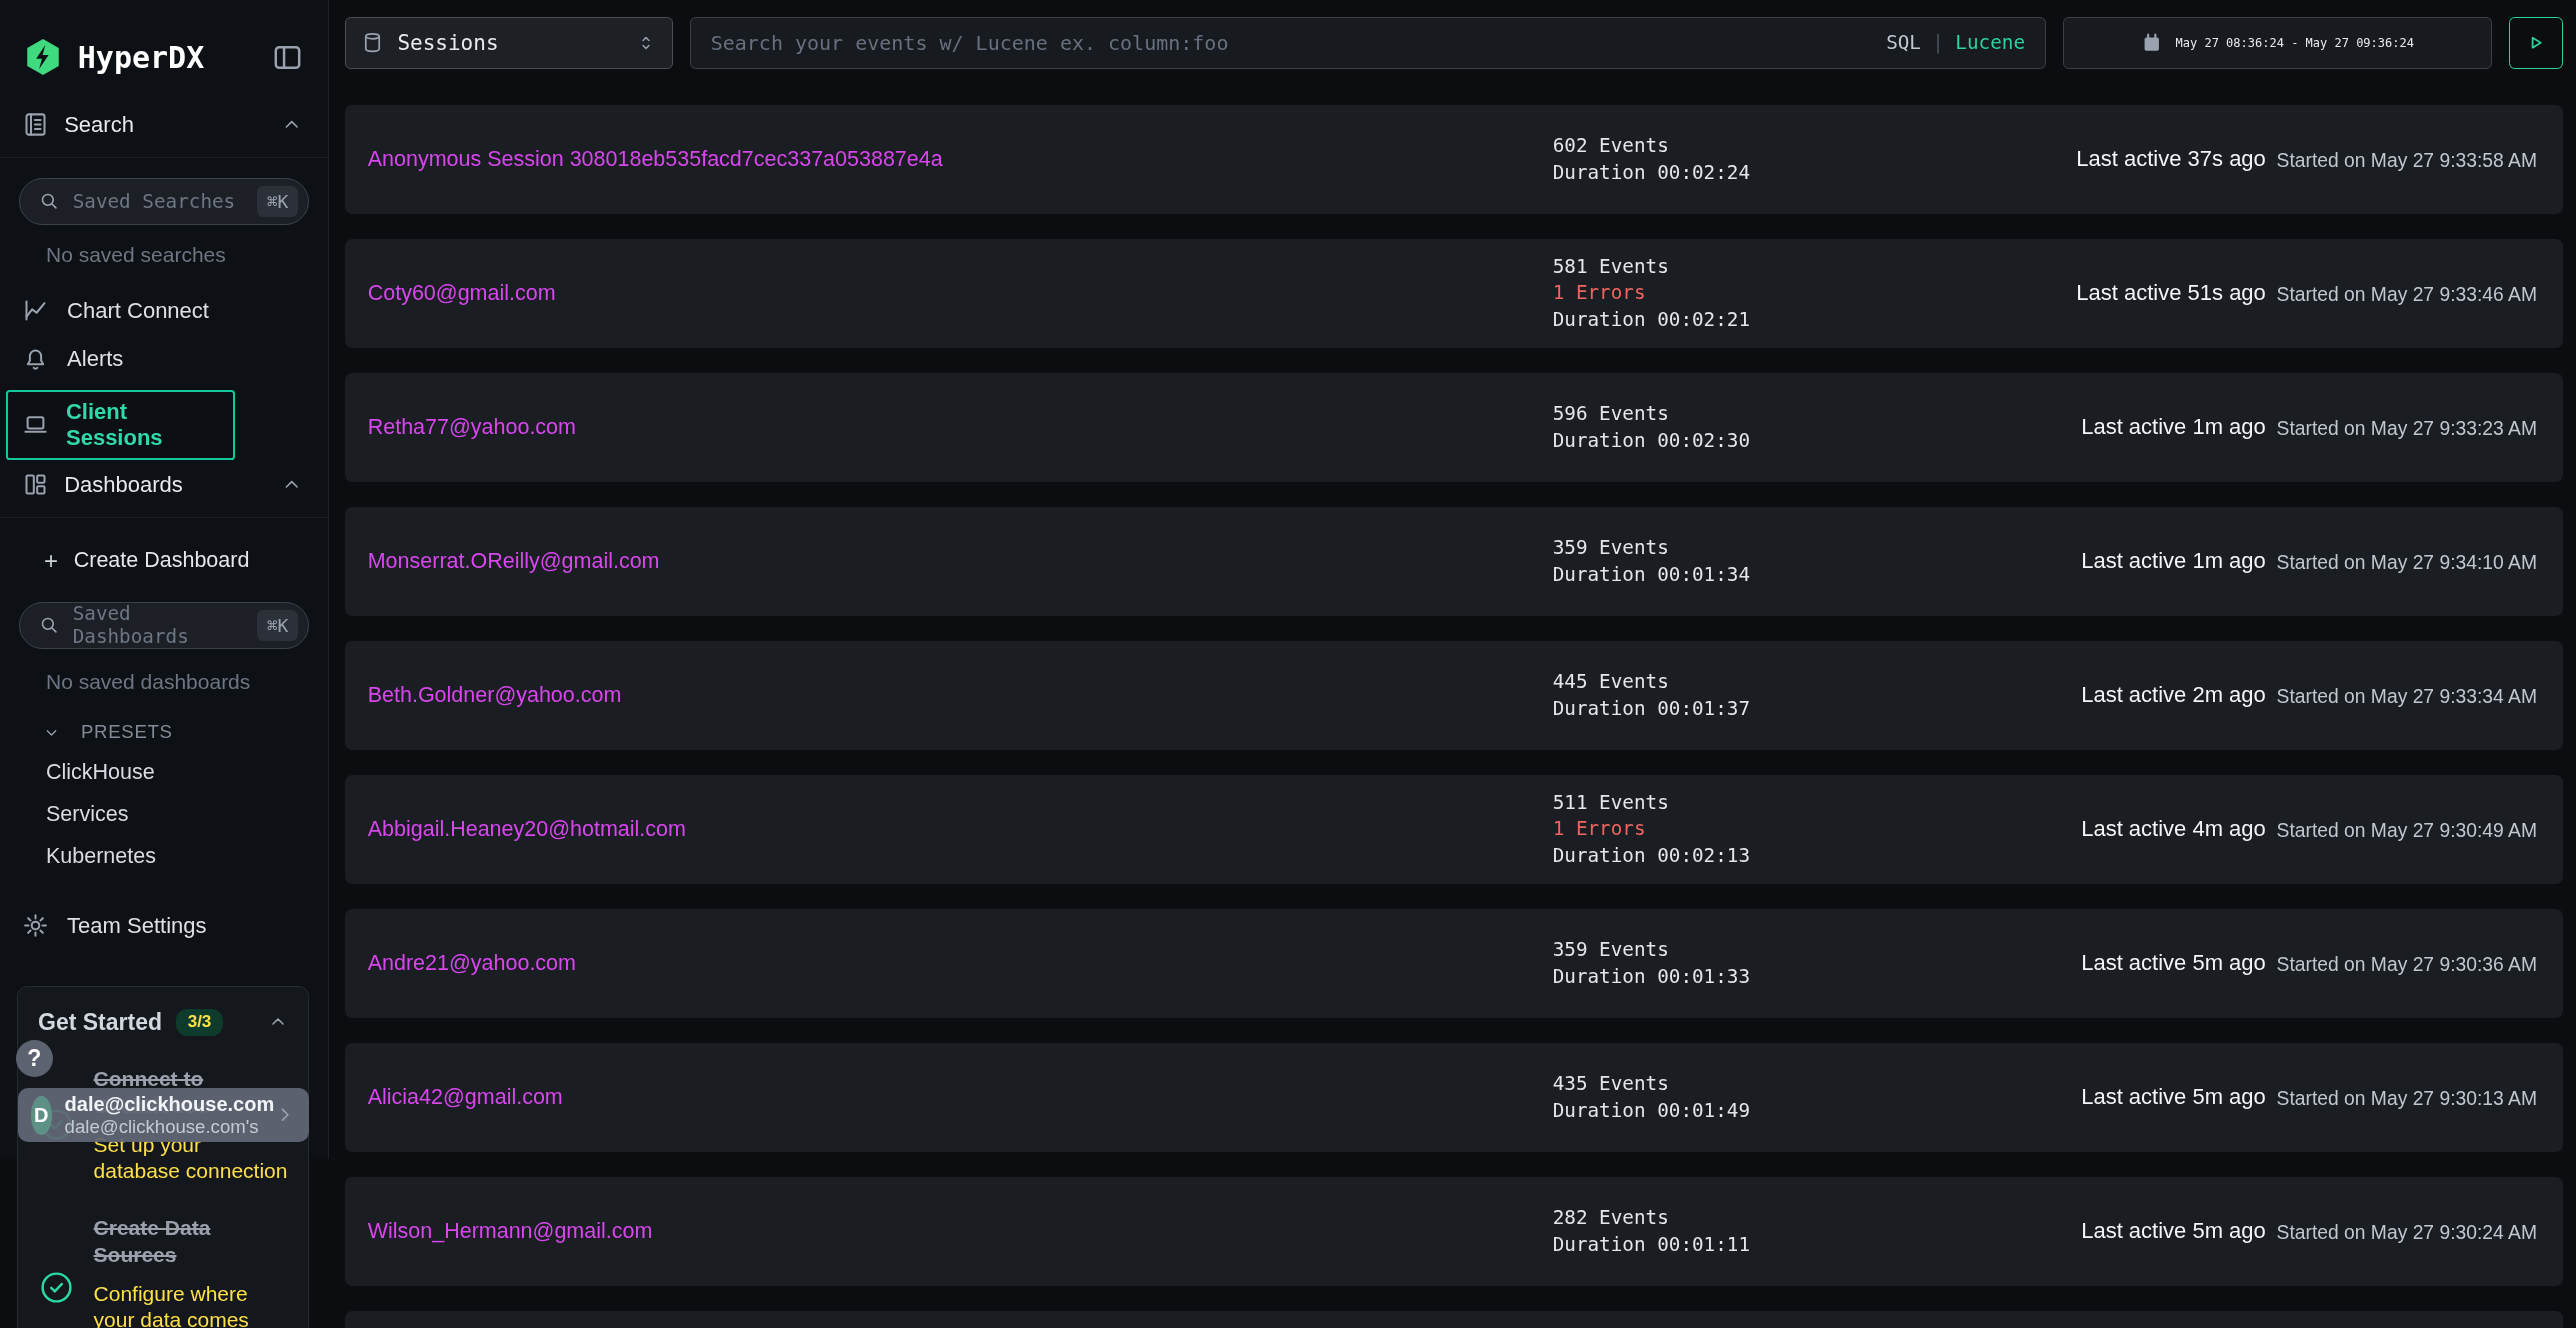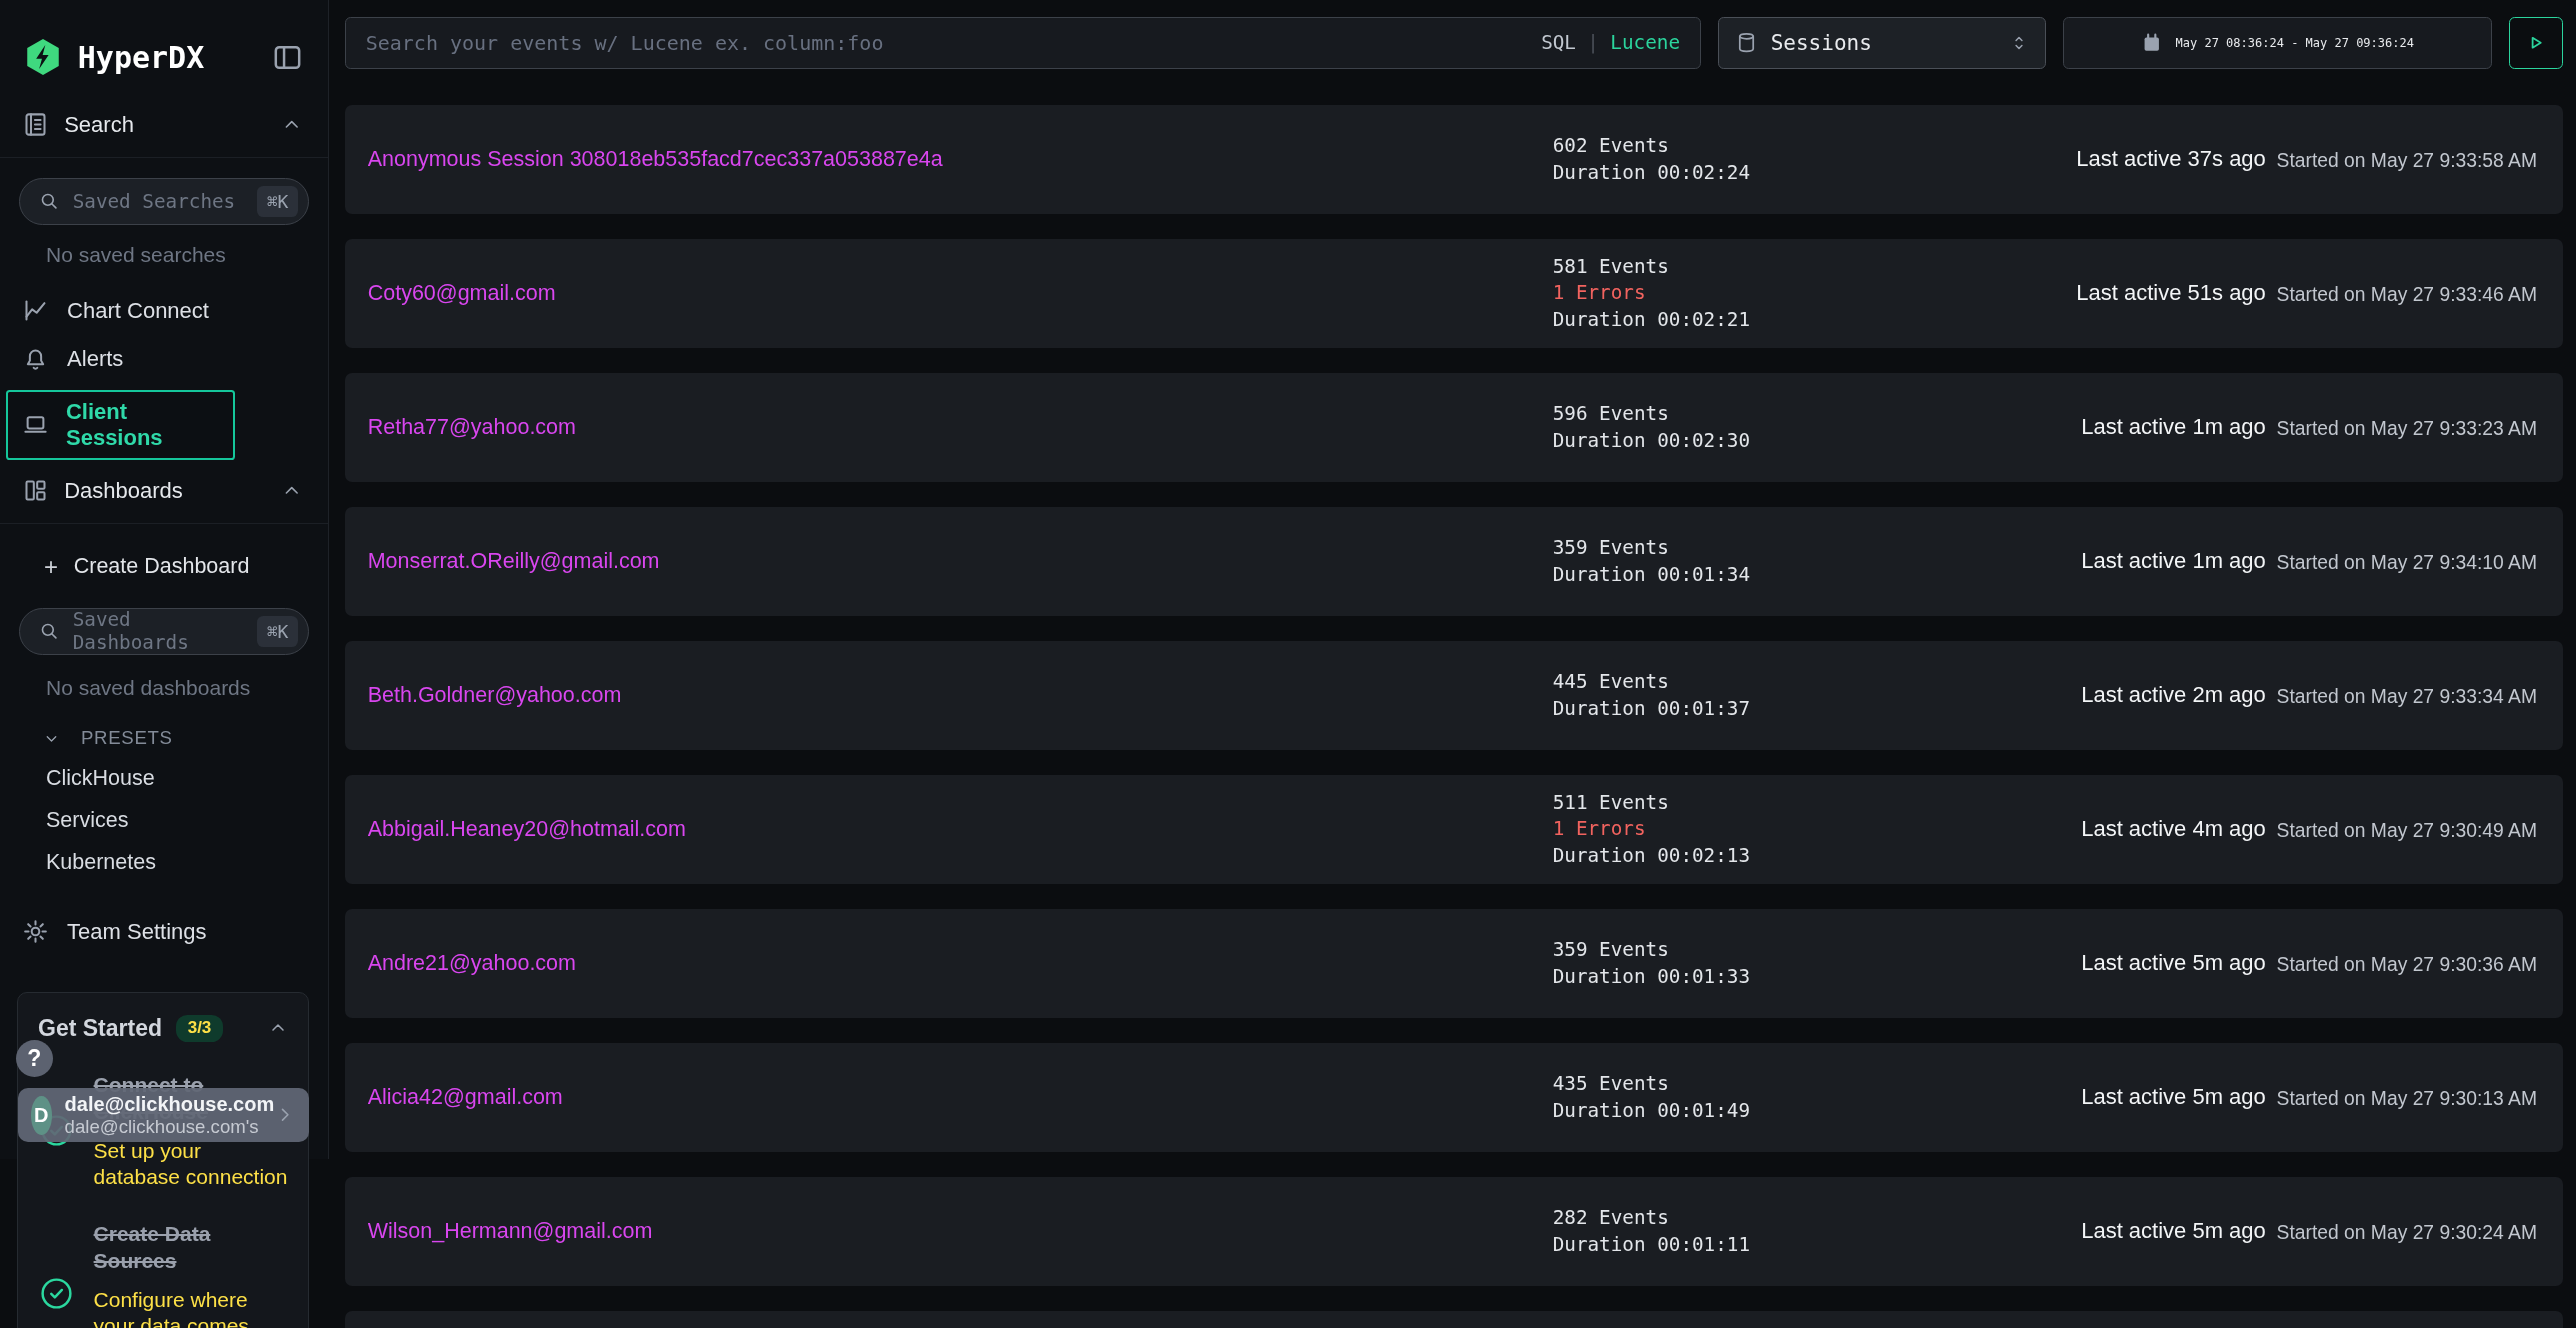--- a/index.html
+++ b/index.html
@@ -171,21 +171,21 @@
     <div class="active-box">
       <span>
         <svg class="icon" width="27" height="27" viewBox="0 0 24 24">
             <rect x="5" y="5.5" width="14" height="10" rx="1.5"></rect>
             <path d="M3 18.5h18"></path>
           </svg>
       </span>
       <span class="lbl">Client Sessions</span>
     </div>
 
-    <div class="section-header" style="margin-top:17px">
+    <div class="section-header" style="margin-top:11px">
       <span>
         <svg class="icon" width="27" height="27" viewBox="0 0 24 24">
             <rect x="4" y="4" width="6.5" height="16" rx="1"></rect>
             <rect x="13.5" y="4" width="6.5" height="6.5" rx="1"></rect>
             <rect x="13.5" y="13.5" width="6.5" height="6.5" rx="1"></rect>
           </svg>
       </span>
       <span>Dashboards</span>
       <span class="caret">
         <svg class="icon" width="21.5" height="21.5" viewBox="0 0 24 24">
@@ -286,45 +286,45 @@
         <svg class="icon" width="21.5" height="21.5" viewBox="0 0 24 24">
             <path d="M9.5 6l6 6-6 6"></path>
           </svg>
       </span>
     </div>
   </aside>
 
   <main class="main">
 
     <div class="topbar">
+      <div class="tb-box source-select">
+        <span>
+          <svg class="icon" width="23" height="23" viewBox="0 0 24 24">
+              <ellipse cx="12" cy="5.5" rx="7" ry="2.6"></ellipse>
+              <path d="M5 5.5v13c0 1.5 3.1 2.7 7 2.7s7-1.2 7-2.7v-13"></path>
+            </svg>
+        </span>
+        <span class="source-label">Sessions</span>
+        <span class="updown">
+          <svg class="icon" width="20" height="20" viewBox="0 0 24 24">
+              <path d="M8.5 9l3.5-3.5L15.5 9"></path>
+              <path d="M8.5 15l3.5 3.5L15.5 15"></path>
+            </svg>
+        </span>
+      </div>
+
       <div class="tb-box search-box">
         <span class="search-ph">Search your events w/ Lucene ex. column:foo</span>
         <span class="lang-toggle">
           <span class="lang-sql">SQL</span>
           <span class="lang-div">|</span>
           <span class="lang-lucene">Lucene</span>
         </span>
       </div>
 
-      <div class="tb-box source-select">
-        <span>
-          <svg class="icon" width="23" height="23" viewBox="0 0 24 24">
-              <ellipse cx="12" cy="5.5" rx="7" ry="2.6"></ellipse>
-              <path d="M5 5.5v13c0 1.5 3.1 2.7 7 2.7s7-1.2 7-2.7v-13"></path>
-            </svg>
-        </span>
-        <span class="source-label">Sessions</span>
-        <span class="updown">
-          <svg class="icon" width="20" height="20" viewBox="0 0 24 24">
-              <path d="M8.5 9l3.5-3.5L15.5 9"></path>
-              <path d="M8.5 15l3.5 3.5L15.5 15"></path>
-            </svg>
-        </span>
-      </div>
-
       <div class="tb-box date-box">
         <span>
           <svg width="21.5" height="21.5" viewBox="0 0 24 24">
               <rect x="4" y="6" width="16" height="15" rx="2" fill="#9aa2af"></rect>
               <path d="M8 3v4M16 3v4" stroke="#9aa2af" stroke-width="2.4" stroke-linecap="round"></path>
             </svg>
         </span>
         <span class="date-label">May 27 08:36:24 - May 27 09:36:24</span>
       </div>
 

